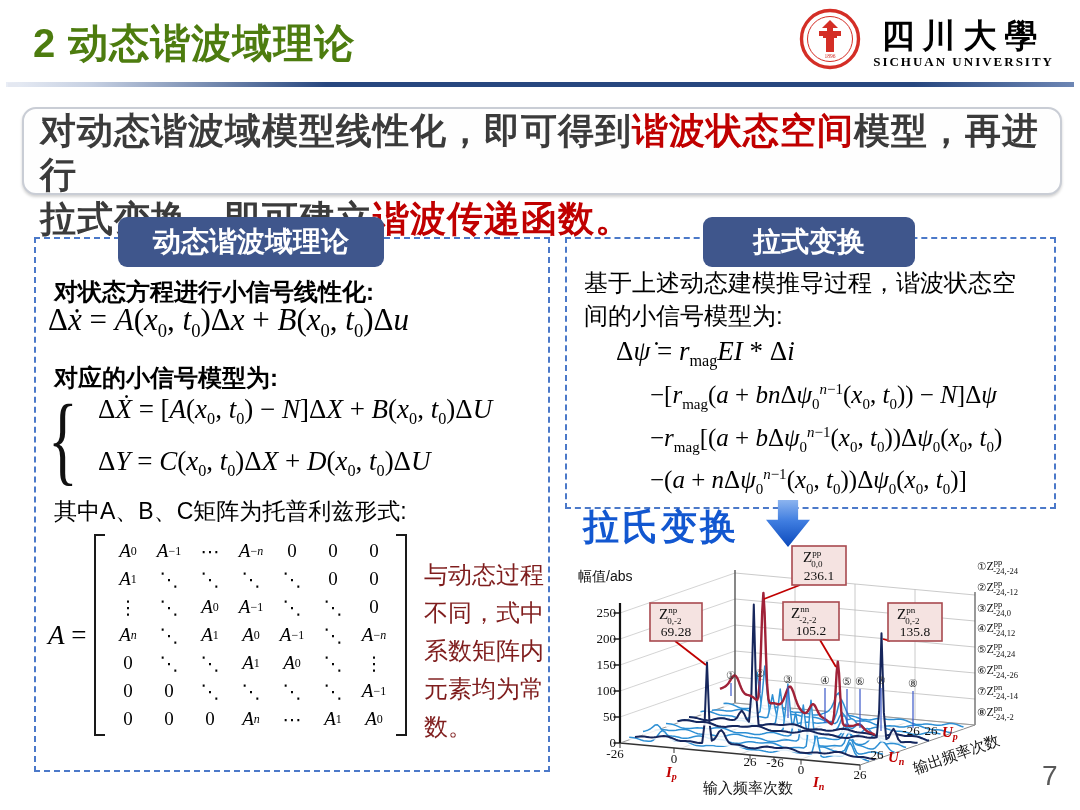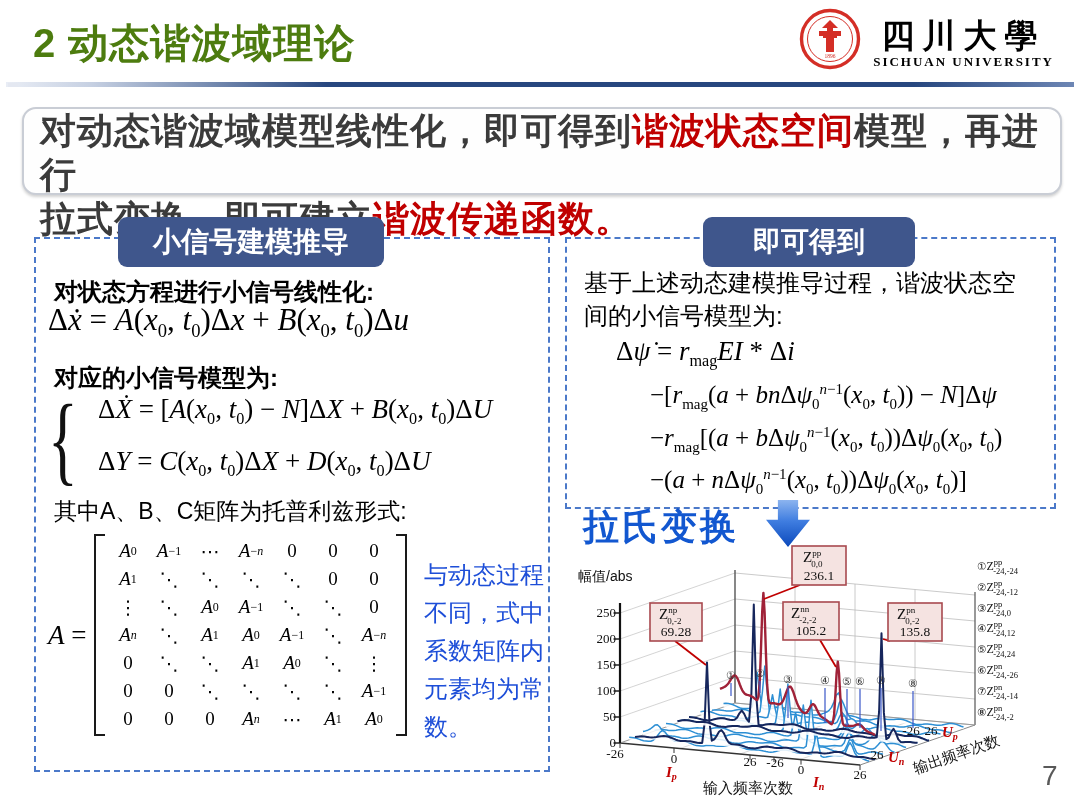--- a/index.html
+++ b/index.html
@@ -33,21 +33,21 @@
   .lead-normal{font-weight:normal;font-size:23px;}
   .fm{position:absolute;font-family:"Liberation Serif",serif;color:#000;white-space:nowrap;}
   .fm i{font-style:italic;}
   .fm sub{font-size:60%;}
   .fm sup{font-size:60%;}
   .sys{position:absolute;display:flex;align-items:center;}
   .brace{font-family:"Liberation Serif",serif;font-size:100px;font-weight:400;color:#111;
          transform:scaleX(.62);transform-origin:left center;line-height:90px;}
   .sys-lines{display:flex;flex-direction:column;margin-left:2px;}
   .sys-lines .fm{position:static;font-size:27px;line-height:42px;}
-  .note{position:absolute;left:424px;top:556px;width:122px;font-size:24px;color:#1d4ed8;line-height:38px;}
+  .note{position:absolute;left:424px;top:556px;width:122px;font-size:24px;color:#7f1d1d;line-height:38px;}
   
   .matrix-wrap{position:absolute;left:48px;top:534px;display:flex;align-items:center;}
   .matrix-lhs{font-family:"Liberation Serif",serif;font-size:27px;color:#000;margin-right:8px;}
   .brk{width:9px;align-self:stretch;border:2.4px solid #1a1a1a;}
   .brk-l{border-right:none;}
   .brk-r{border-left:none;}
   #matrix-grid{display:grid;grid-template-columns:repeat(7,41px);grid-auto-rows:28px;padding:3px 2px;}
   .mc{display:flex;align-items:center;justify-content:center;font-family:"Liberation Serif",serif;
       font-size:19px;color:#000;}
   .mc i{font-style:italic;}
@@ -101,22 +101,22 @@
     </div>
   </div>
 
   <div class="banner">
     <span>对动态谐波域模型线性化，即可得到</span><span class="red">谐波状态空间</span><span>模型，再进行</span><br>
     <span>拉式变换，即可建立</span><span class="red">谐波传递函数。</span>
   </div>
 
   <div class="dash-box box-left"></div>
   <div class="dash-box box-right"></div>
-  <div class="tab tab-left">小信号建模推导</div>
-  <div class="tab tab-right">即可得到</div>
+  <div class="tab tab-left">动态谐波域理论</div>
+  <div class="tab tab-right">拉式变换</div>
 
   <div class="lead" style="left:54px;top:276px;">对状态方程进行小信号线性化:</div>
   <div class="fm" style="left:48px;top:302px;font-size:31px;">Δ<i>ẋ</i> = <i>A</i>(<i>x</i><sub>0</sub>, <i>t</i><sub>0</sub>)Δ<i>x</i> + <i>B</i>(<i>x</i><sub>0</sub>, <i>t</i><sub>0</sub>)Δ<i>u</i></div>
   <div class="lead" style="left:54px;top:362px;">对应的小信号模型为:</div>
   <div class="sys" style="left:48px;top:388px;">
     <span class="brace">{</span>
     <span class="sys-lines">
       <span class="fm">Δ<i>Ẋ</i> = [<i>A</i>(<i>x</i><sub>0</sub>, <i>t</i><sub>0</sub>) − <i>N</i>]Δ<i>X</i> + <i>B</i>(<i>x</i><sub>0</sub>, <i>t</i><sub>0</sub>)Δ<i>U</i></span>
       <span class="fm">Δ<i>Y</i> = <i>C</i>(<i>x</i><sub>0</sub>, <i>t</i><sub>0</sub>)Δ<i>X</i> + <i>D</i>(<i>x</i><sub>0</sub>, <i>t</i><sub>0</sub>)Δ<i>U</i></span>
     </span>

